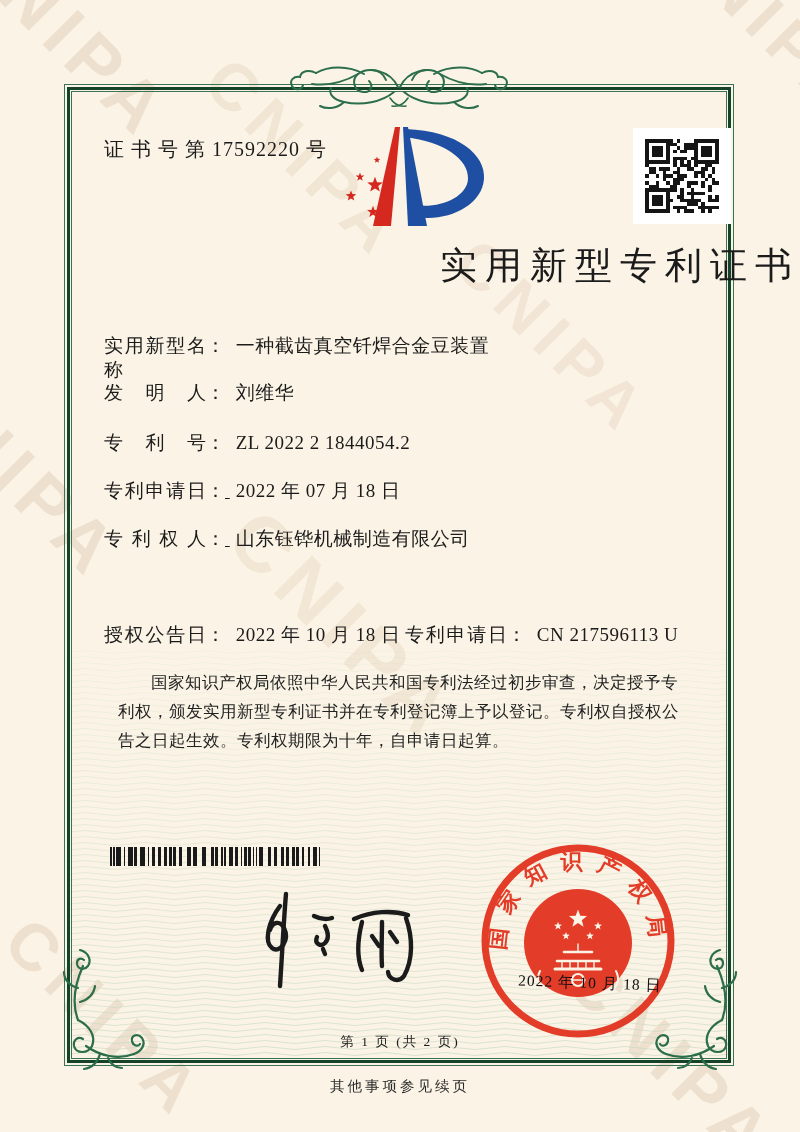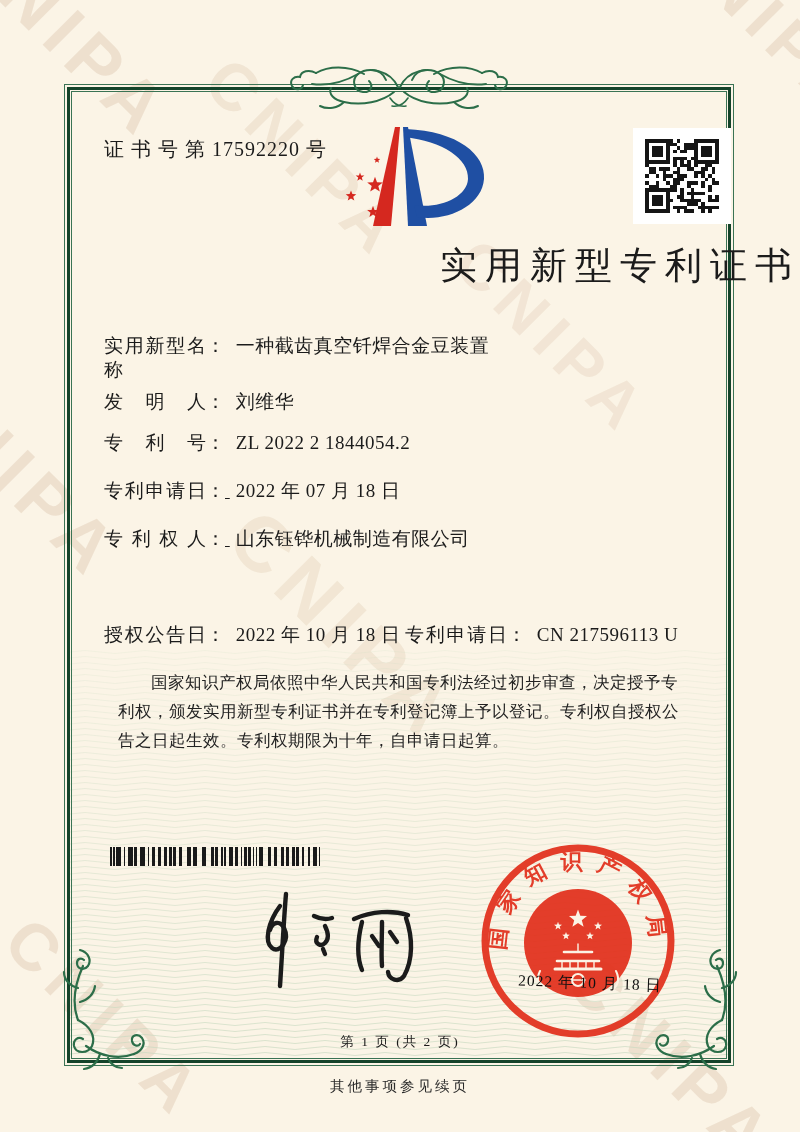--- a/index.html
+++ b/index.html
@@ -433,21 +433,21 @@
         <rect x="18" y="20" width="1" height="1" fill="#151515"></rect>
       </svg>
   </div>
 
   <div class="title">实用新型专利证书</div>
 
   <div class="frow" style="top:334px;">
     <span class="flabel">实用新型名称</span><span class="fcolon">：</span>
     <span class="fvalue">一种截齿真空钎焊合金豆装置</span>
   </div>
-  <div class="frow" style="top:390px;">
+  <div class="frow" style="top:381px;">
     <span class="flabel">发明人</span><span class="fcolon">：</span>
     <span class="fvalue">刘维华</span>
   </div>
   <div class="frow" style="top:431px;">
     <span class="flabel">专利号</span><span class="fcolon">：</span>
     <span class="fvalue">ZL 2022 2 1844054.2</span>
   </div>
   <div class="frow" style="top:479px;text-decoration:underline;">
     <span class="flabel">专利申请日</span><span class="fcolon">：</span>
     <span class="fvalue">2022 年 07 月 18 日</span>

